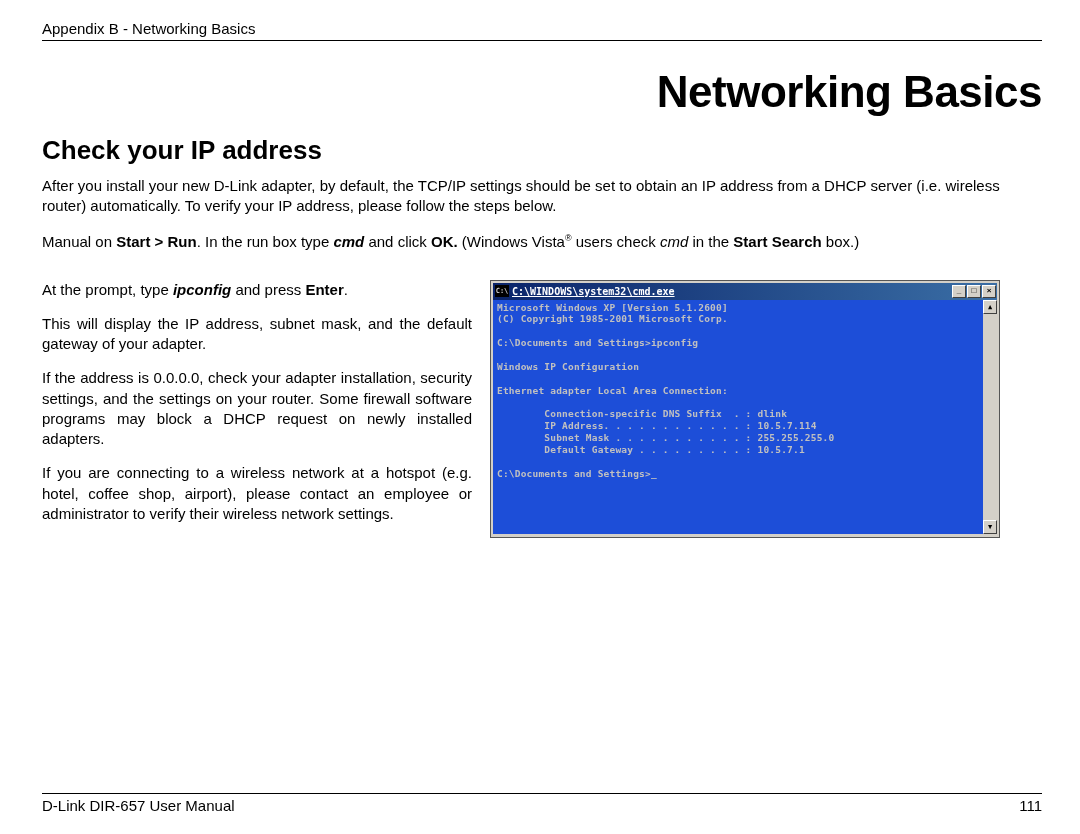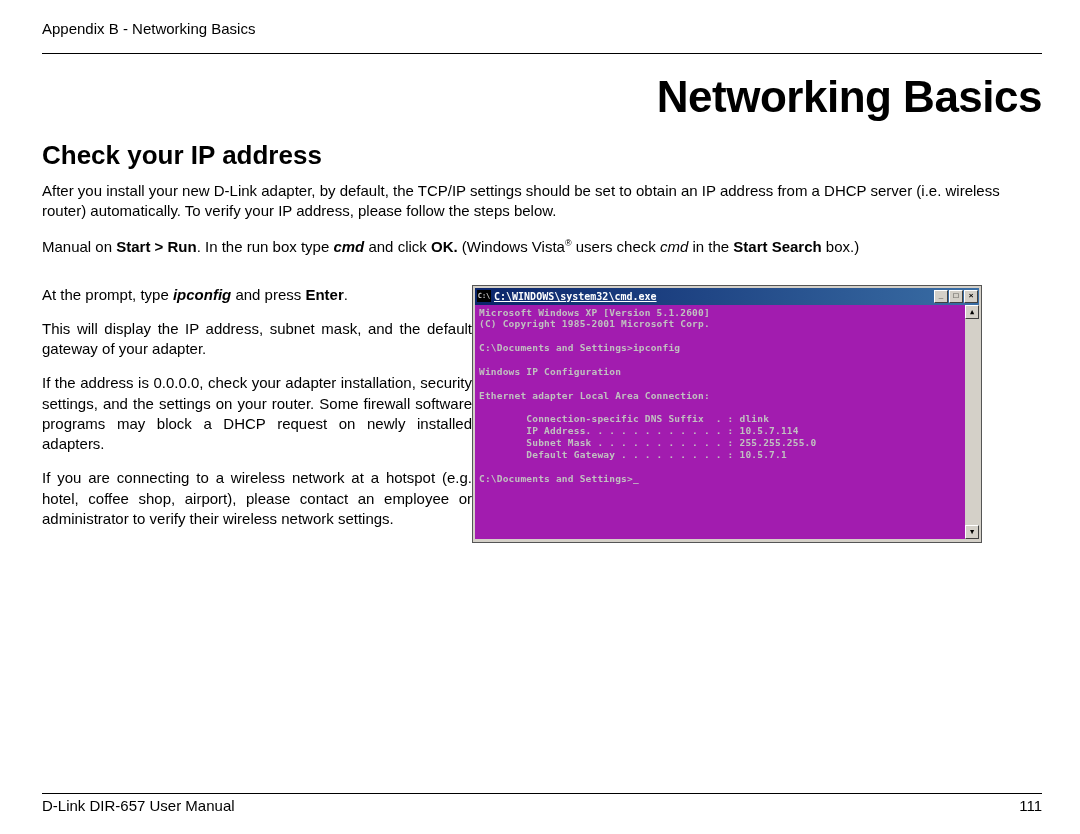--- a/index.html
+++ b/index.html
@@ -10,22 +10,22 @@
     font-family: "Myriad Pro", "Segoe UI", Arial, sans-serif;
     color: #000;
     padding: 20px 38px 20px 42px;
     position: relative;
     display: flex;
     flex-direction: column;
   }
   .header-line {
     font-size: 15px;
     border-bottom: 1.5px solid #000;
-    padding-bottom: 16px;
-    margin-bottom: 16px;
+    padding-bottom: 3px;
+    margin-bottom: 24px;
   }
   h1.page-title {
     text-align: right;
     font-weight: 700;
     font-size: 44px;
     letter-spacing: -0.5px;
     margin-top: 2px;
     margin-bottom: 18px;
   }
   h2.section-title {
@@ -38,20 +38,21 @@
     line-height: 1.35;
     margin-bottom: 14px;
   }
   .intro .run-line { font-size: 15px; line-height: 1.4; }
   .intro .run-line .b { font-weight: 700; }
   .intro .run-line .bi { font-weight: 700; font-style: italic; }
   .intro .run-line .i { font-style: italic; }
   .intro sup { font-size: 9px; vertical-align: super; }
   .two-col {
     display: flex;
+    gap: 18px;
     margin-top: 14px;
   }
   .left-col {
     width: 430px;
   }
   .left-col p {
     font-size: 15px;
     line-height: 1.35;
     margin-bottom: 14px;
     text-align: justify;
@@ -100,21 +101,21 @@
     display: flex;
     align-items: center;
     justify-content: center;
     font-family: Arial, sans-serif;
     line-height: 1;
   }
   .cmd-body-wrap {
     display:flex;
   }
   .cmd-body {
-    background: #a21caf;
+    background: #1d4ed8;
     color: #c0c0c0;
     font-size: 9.5px;
     line-height: 1.25;
     padding: 2px 4px 19px 4px;
     white-space: pre;
     height: 234px;
     flex:1;
     overflow:hidden;
     font-weight: bold;
     letter-spacing: 0.2px;

